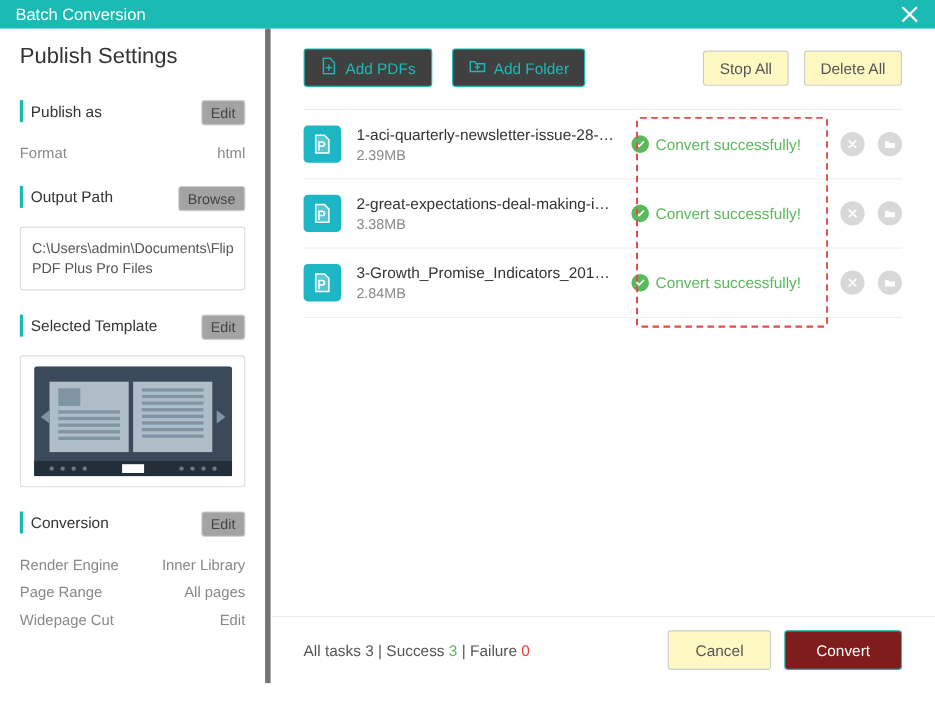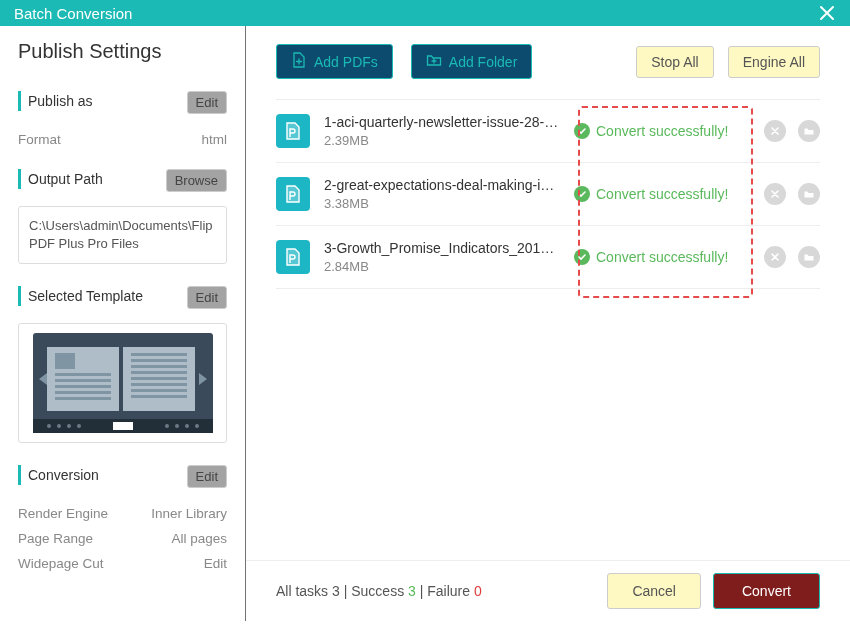--- a/index.html
+++ b/index.html
@@ -5,21 +5,21 @@
   * { box-sizing: border-box; margin: 0; padding: 0; }
   html, body { width: 850px; height: 637px; font-family: "Segoe UI", Arial, sans-serif; background: #fff; color: #333; }
   .titlebar {
     height: 26px; background: #1bbab4; display: flex; align-items: center;
     justify-content: space-between; padding: 0 14px; color: #fff;
   }
   .titlebar .title { font-size: 15px; }
   .close-icon { width: 18px; height: 18px; cursor: pointer; }
   .body { display: flex; height: calc(100% - 42px); }
   .sidebar {
-    width: 246px; border-right: 1px solid #737373; padding: 14px 18px 18px 18px;
+    width: 246px; border-right: 5px solid #737373; padding: 14px 18px 18px 18px;
     display: flex; flex-direction: column; overflow: hidden;
   }
   .sidebar h1 { font-size: 20px; font-weight: 500; color: #333; margin-bottom: 6px; }
 
   .section-header {
     display: flex; justify-content: space-between;
     margin-top: 22px; margin-bottom: 8px;
   }
   .section-header .label-wrap {
     border-left: 3px solid #1bbab4; padding-left: 7px; font-size: 14px; color: #333;
@@ -43,21 +43,21 @@
     background: #fff;
   }
 
   .main { flex: 1; display: flex; flex-direction: column; }
   .toolbar {
     display: flex; align-items: center; gap: 18px; padding: 18px 30px 12px 30px;
   }
   .toolbar-left { display: flex; gap: 18px; }
   .toolbar-right { margin-left: auto; display: flex; gap: 14px; }
   .obtn {
-    background: #0c4a6e; border: 1px solid #1bbab4; color: #1bbab4; border-radius: 3px;
+    background: #404040; border: 1px solid #1bbab4; color: #1bbab4; border-radius: 3px;
     padding: 7px 14px; font-size: 14px; cursor: pointer; display: inline-flex; align-items: center; gap: 7px;
   }
   .gbtn {
     background: #fef9c3; border: 1px solid #ccc; color: #555; border-radius: 3px;
     padding: 7px 14px; font-size: 14px; cursor: pointer;
   }
   .filelist { border-top: 1px solid #eee; margin: 8px 30px 0 30px; position: relative; flex:1; }
   .file-row {
     display: flex; align-items: center; border-bottom: 1px solid #eee; padding: 14px 0;
     gap: 14px;
@@ -205,21 +205,21 @@
             <svg width="16" height="16" viewBox="0 0 16 16">
                 <path d="M1.5 4h4l1.5 2H14.5v7h-13z" fill="none" stroke="#1bbab4" stroke-width="1.3"></path>
                 <path d="M8 7v4M6 9h4" stroke="#1bbab4" stroke-width="1.3" stroke-linecap="round"></path>
               </svg>
           </span>
           <span>Add Folder</span>
         </button>
       </div>
       <div class="toolbar-right">
         <button class="gbtn">Stop All</button>
-        <button class="gbtn">Engine All</button>
+        <button class="gbtn">Delete All</button>
       </div>
     </div>
 
     <div class="filelist">
       <div class="red-dash"></div>
 
       <div class="file-row">
         <div class="pdf-icon">
           <svg width="20" height="20" viewBox="0 0 20 20">
               <path d="M4 2h8l4 4v12H4z" fill="#fff" opacity="0.25"></path>

